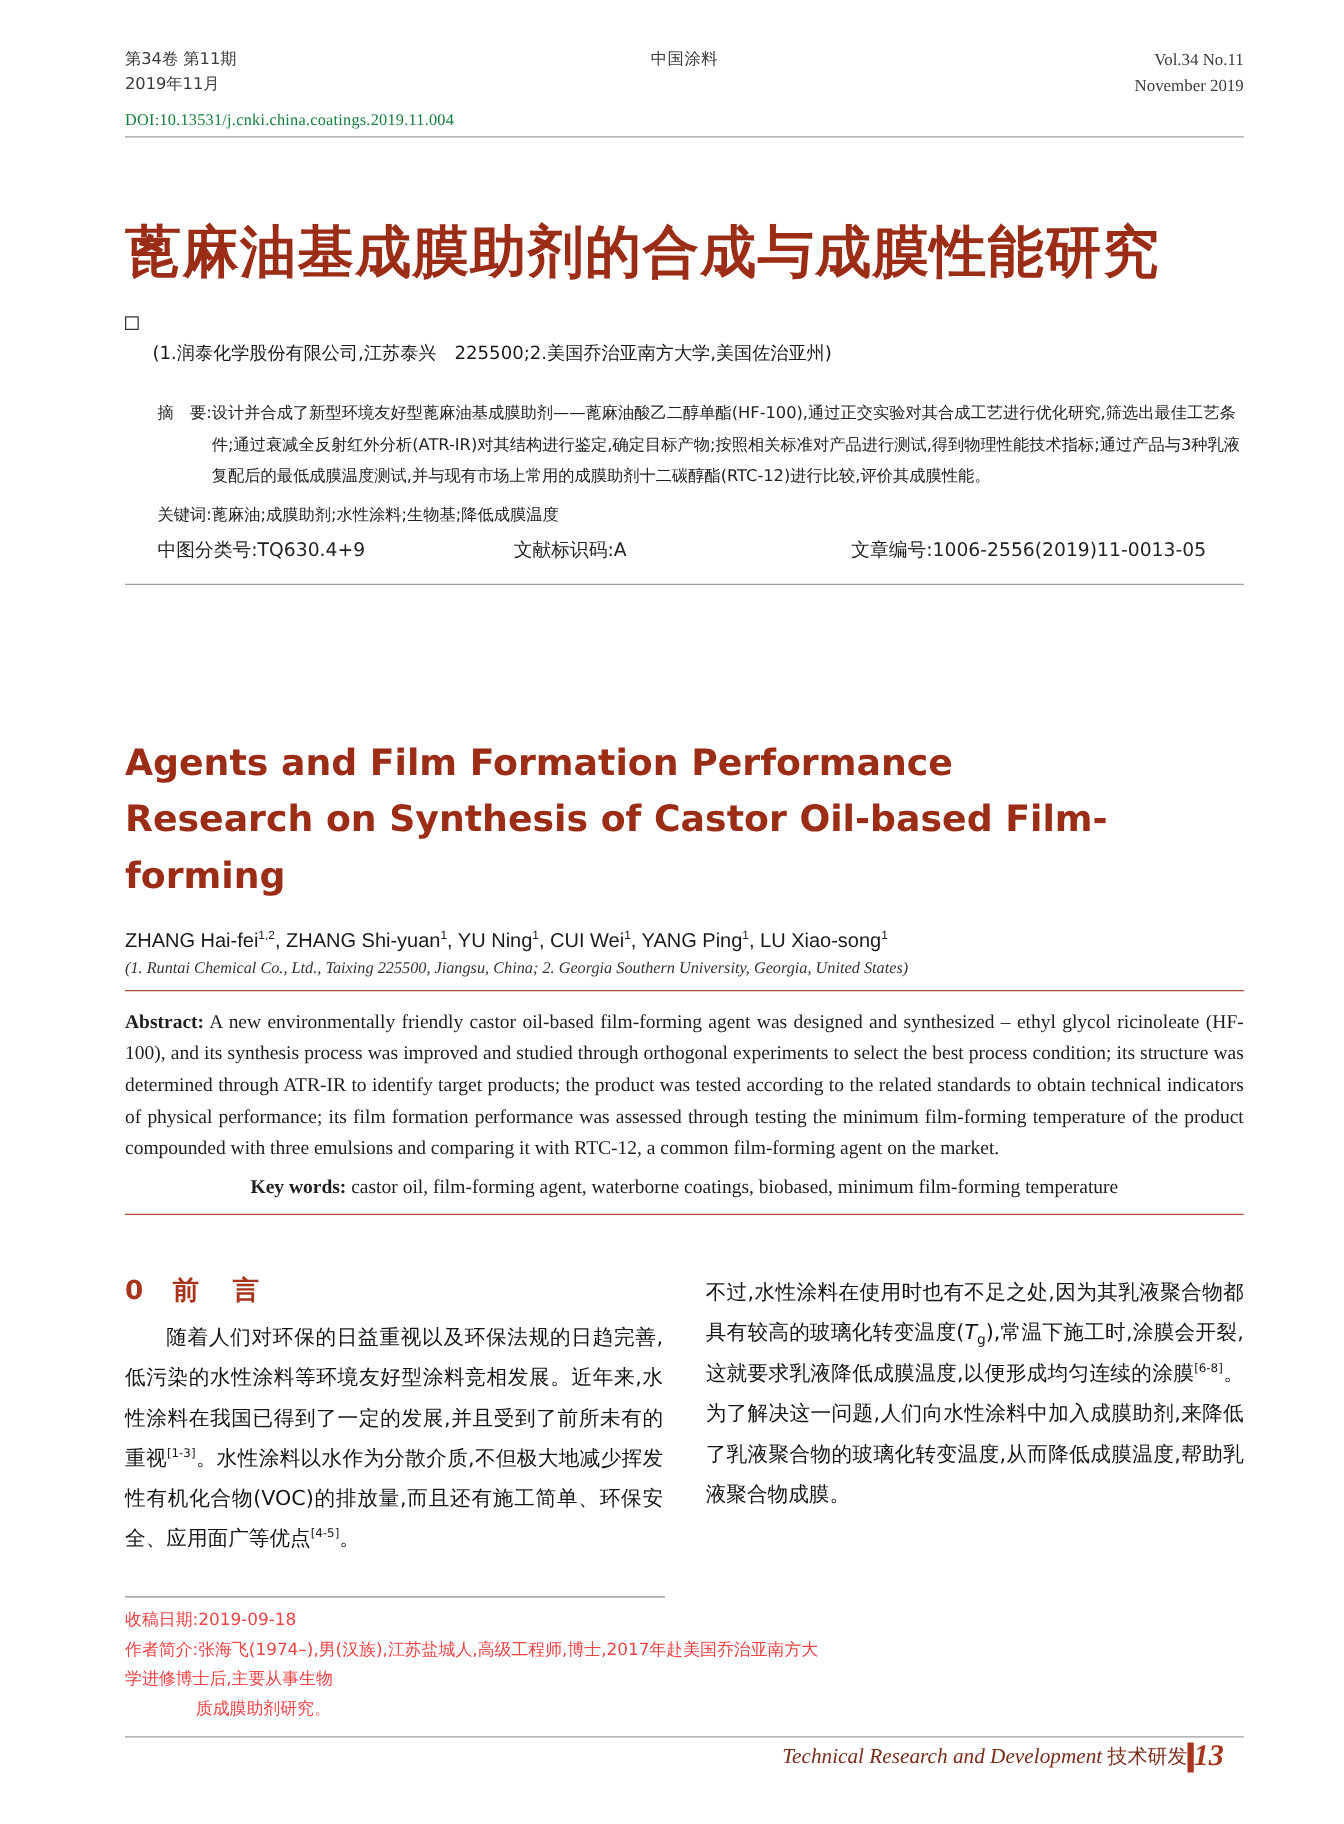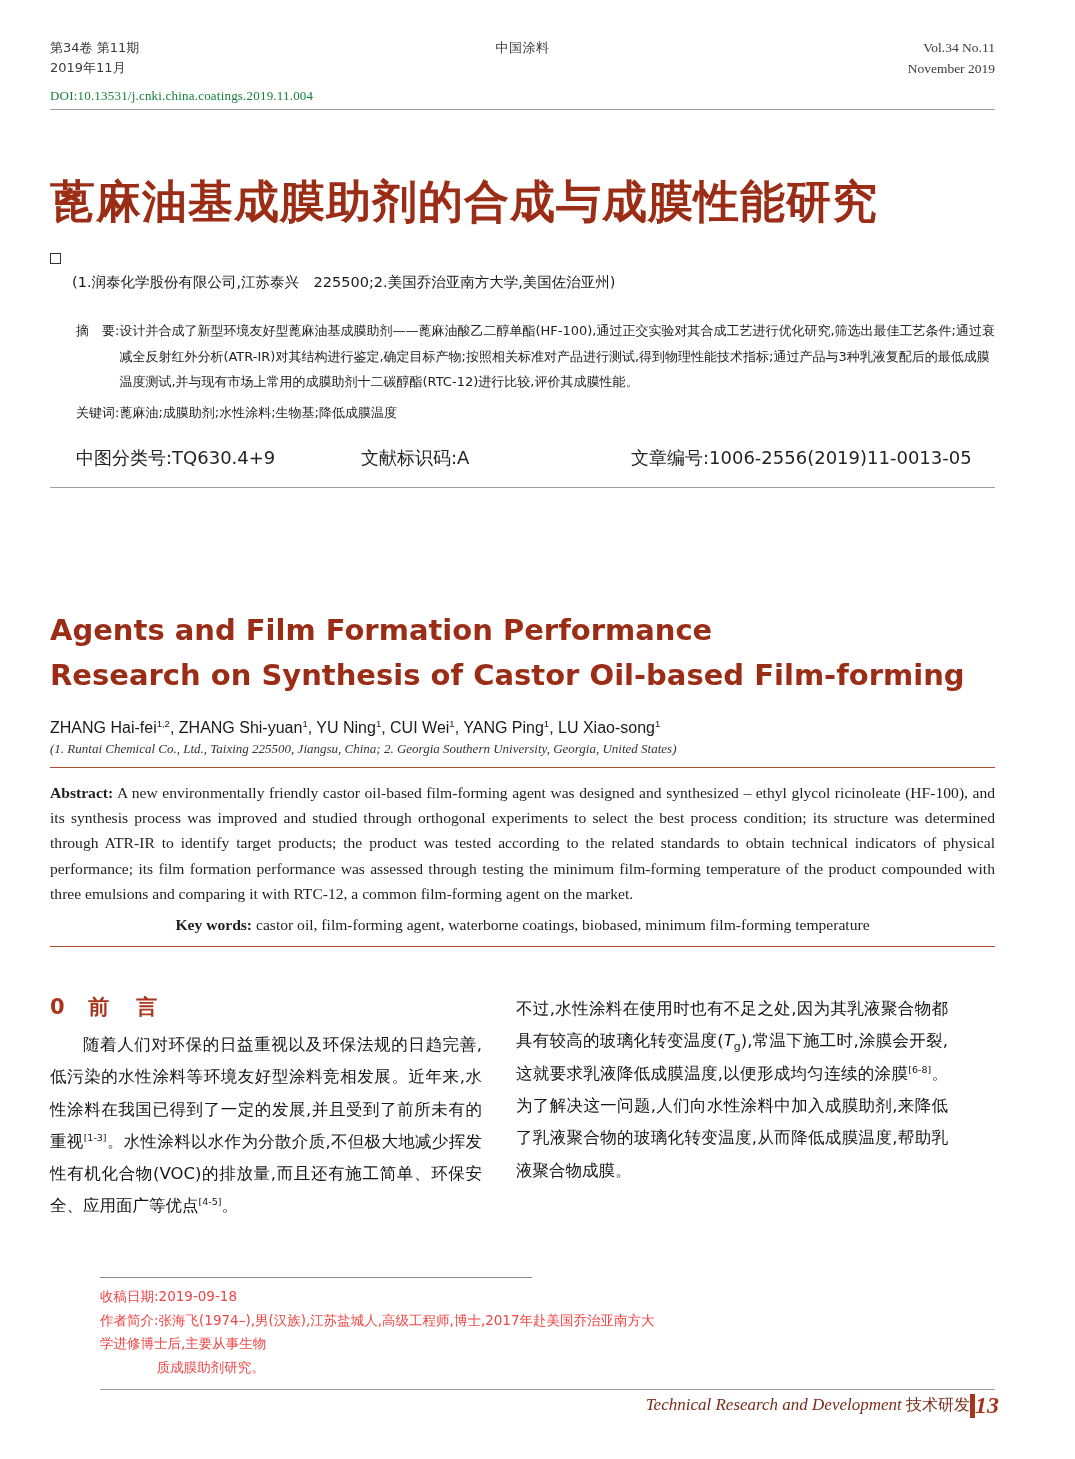--- a/index.html
+++ b/index.html
@@ -14,21 +14,21 @@
     color: #231f20;
     position: relative;
     overflow: hidden;
   }
   .page {
     position: absolute;
     left: 0; top: 0;
     width: 1075px;
     height: 1459px;
     box-sizing: border-box;
-    padding: 38px 80px 30px 50px;
+    padding: 38px 80px 30px 100px;
   }
 
   
   .runhead {
     display: flex;
     justify-content: space-between;
     align-items: flex-start;
     font-size: 13.5px;
     color: #3a3a3a;
     line-height: 1.55;
@@ -97,24 +97,23 @@
     line-height: 1.95;
     color: #232323;
   }
   .cn-abs-body {
     display: flex;
   }
   .cn-abs-body .lab { white-space: nowrap; }
   .cn-abs-body .txt { flex: 1; }
   .cn-kw { margin-top: 6px; }
   .cn-class {
-    margin-top: 14px;
-    display: flex;
-    font-family: "DejaVu Sans", sans-serif;
-    font-size: 18px;
+    display: flex;
+    font-family: "DejaVu Sans", sans-serif;
+    font-size: 15px;
   }
   .cn-class .c1 { width: 285px; }
   .cn-class .c2 { width: 270px; }
   .cn-class .c3 { flex: 1; }
   .rule-abs {
     margin-top: 12px;
     border-bottom: 1.2px solid #9e9e9e;
   }
 
   
@@ -214,21 +213,21 @@
   
   .footer-rule {
     position: absolute;
     left: 100px;
     right: 80px;
     top: 1389px;
     border-top: 1.2px solid #9e9e9e;
   }
   .footer {
     position: absolute;
-    right: 76px;
+    right: 96px;
     top: 1392px;
     display: flex;
     align-items: center;
   }
   .footer .ftext {
     font-style: italic;
     font-size: 17px;
     color: #7a2d1a;
     font-family: "Liberation Serif", serif;
   }

